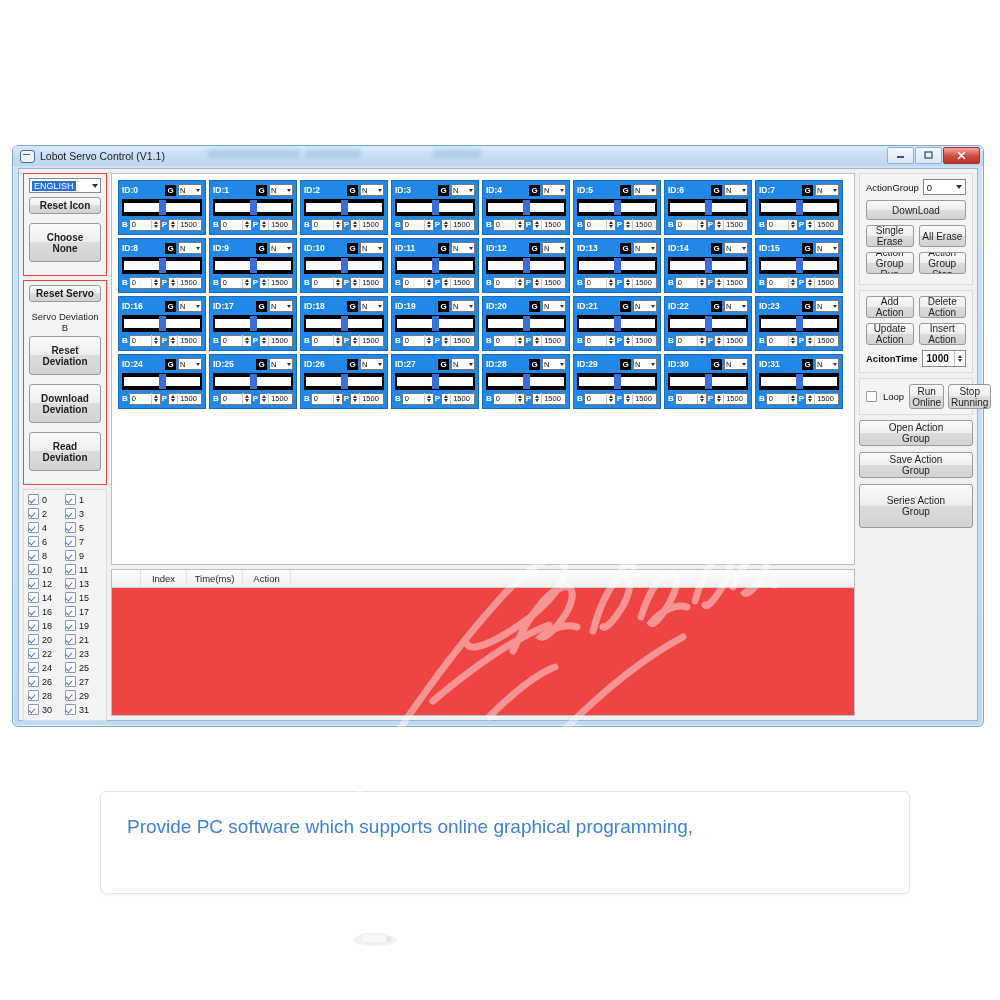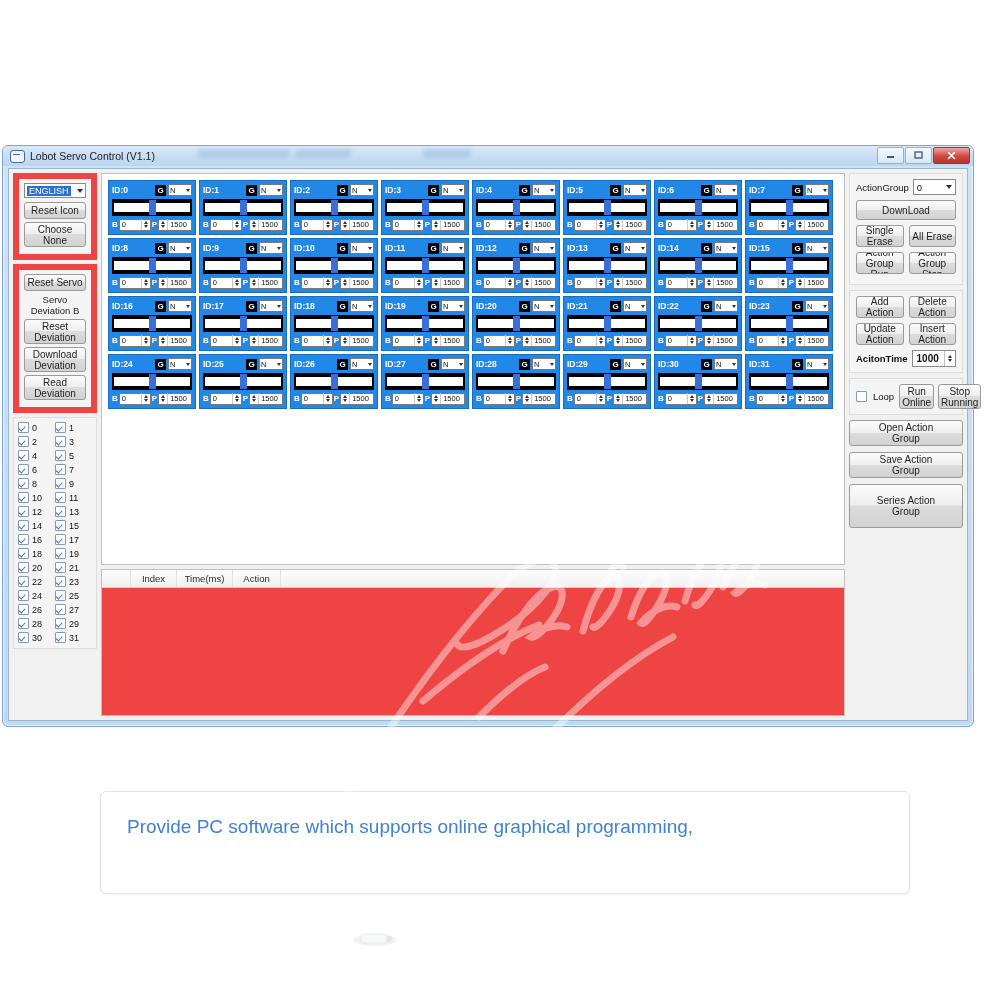--- a/index.html
+++ b/index.html
@@ -6,21 +6,21 @@
   body{
     width:1000px;height:1000px;
     background:#ffffff;
     font-family:"Liberation Sans", sans-serif;
     overflow:hidden;
     position:relative;
   }
 
   
   #app-window{
-    position:absolute;left:2px;top:145px;width:972px;height:582px;
+    position:absolute;left:12px;top:145px;width:972px;height:582px;
     border:1px solid #7ba7d7;
     border-radius:6px;
     background:linear-gradient(180deg,#cfe3f7 0%,#bfd9f2 100%);
     box-shadow:0 0 0 1px rgba(255,255,255,.6) inset;
     box-sizing:border-box;
     padding:0;
   }
   #titlebar{
     position:relative;height:20px;
     border-radius:5px 5px 0 0;
@@ -69,32 +69,32 @@
     color:#1d1d1d;font-size:10px;line-height:11px;
     display:flex;align-items:center;justify-content:center;text-align:center;
     box-sizing:border-box;cursor:default;padding:0 2px;
   }
 
   
   #left-sidebar{
     position:absolute;left:4px;top:4px;width:84px;bottom:4px;
   }
   .side-group{
-    border:6px solid #ef4444;background:#f4f4f4;box-sizing:border-box;
+    border:1px solid #ef4444;background:#f4f4f4;box-sizing:border-box;
     padding:4px 5px;margin-bottom:4px;
   }
   .lang-select{
     height:15px;border:1px solid #8a8a8a;background:#ffffff;
     display:flex;align-items:center;justify-content:space-between;
     font-size:9px;box-sizing:border-box;padding:0 2px;margin-bottom:4px;
   }
   .lang-select .val{background:#2a6fd4;color:#fff;padding:0 2px;font-size:9px;}
   .caret{width:0;height:0;border-left:3px solid transparent;border-right:3px solid transparent;border-top:4px solid #333;}
-  .side-btn{width:100%;height:17px;margin-bottom:3px;font-size:10px;}
-  .side-btn.two{height:25px;flex-direction:column;line-height:11px;}
+  .side-btn{width:100%;height:17px;margin-bottom:9px;font-size:10px;font-weight:bold;}
+  .side-btn.two{height:39px;flex-direction:column;line-height:11px;}
   .side-label{font-size:9.5px;color:#222;text-align:center;margin:3px 0 3px;}
 
   
   #servo-check-list{
     border:1px solid #dcdcdc;background:#f4f4f4;box-sizing:border-box;
     padding:4px 4px 2px;display:flex;flex-wrap:wrap;
   }
   .chk-item{width:50%;display:flex;align-items:center;margin-bottom:3px;}
   .chk-box{
     width:9px;height:9px;border:1px solid #8a9aa8;background:#fdfdfd;

